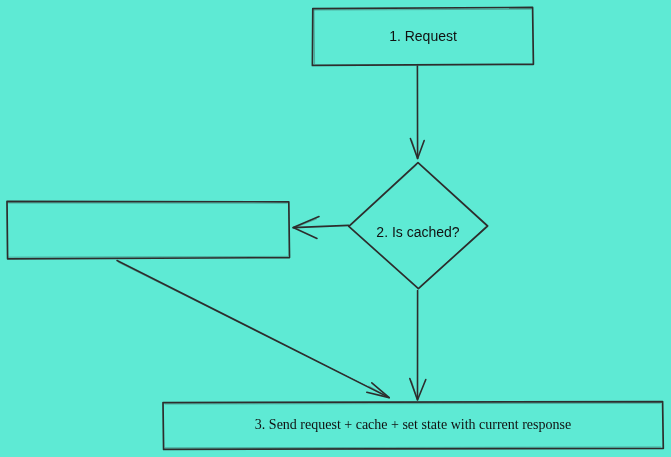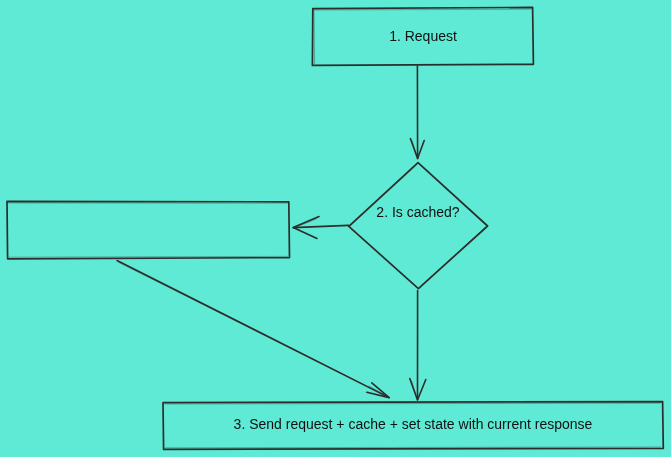--- a/index.html
+++ b/index.html
@@ -45,23 +45,23 @@
     display: flex;
     align-items: center;
     justify-content: center;
     text-align: center;
     font-size: 14px;
     line-height: 1.25;
     color: #111111;
     pointer-events: none;
   }
   .label-request       { left: 313px; top: 8px;   width: 220px; height: 57px; }
-  .label-decision      { left: 349px; top: 150px; width: 138px; height: 125px; }
+  .label-decision      { left: 349px; top: 170px; width: 138px; height: 125px; }
   .label-cached        { left: 7px;   top: 201px; width: 282px; height: 57px; }
-  .label-send          { left: 163px; top: 402px; width: 500px; height: 46px; }
+  .label-send          { left: 163px; top: 402px; width: 500px; height: 46px; font-family: Liberation Serif, serif; }
 </style>
 </head>
 <body>
 
 <div class="canvas">
 
   <svg width="671" height="457" viewBox="0 0 671 457">
 
     <path class="shape" d="M312.8 8.6 L532.6 7.4 L533.4 64.3 L312.4 65.4 Z"></path>
     <path class="ghost" d="M314.2 10 L531 9.2 M314 10.2 L314.6 63.6"></path>

